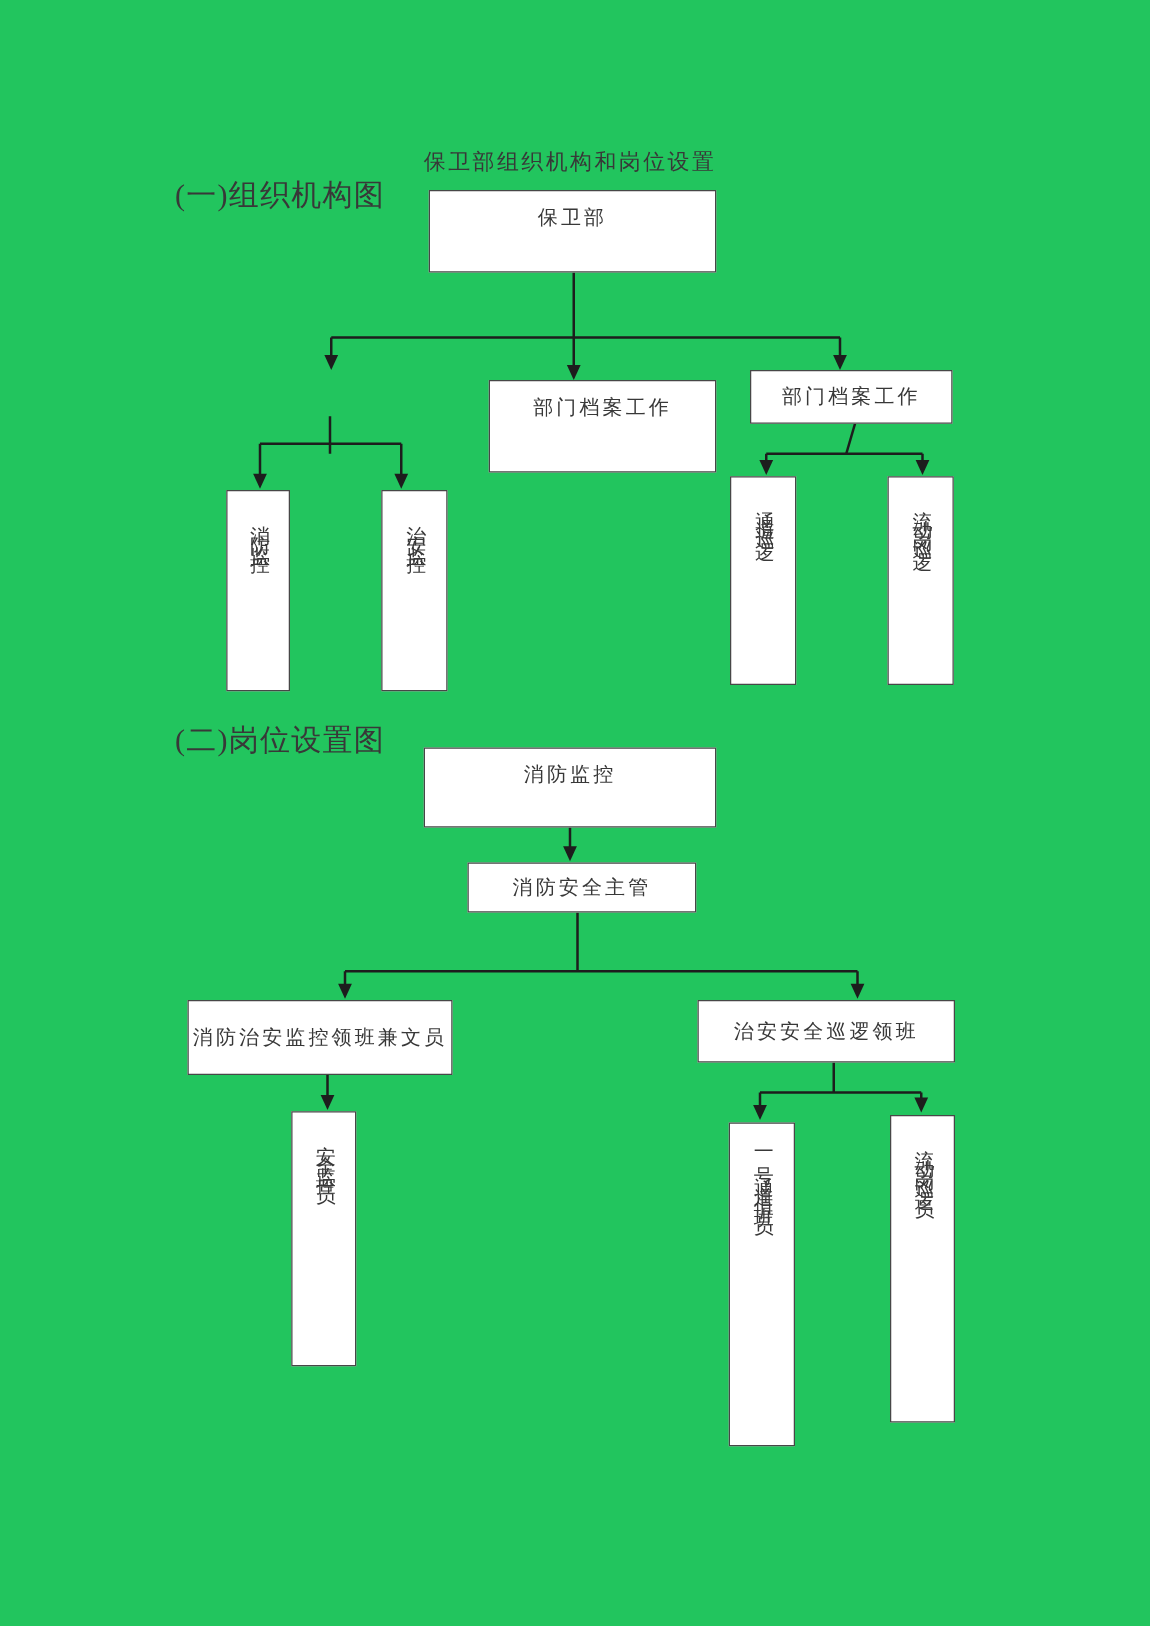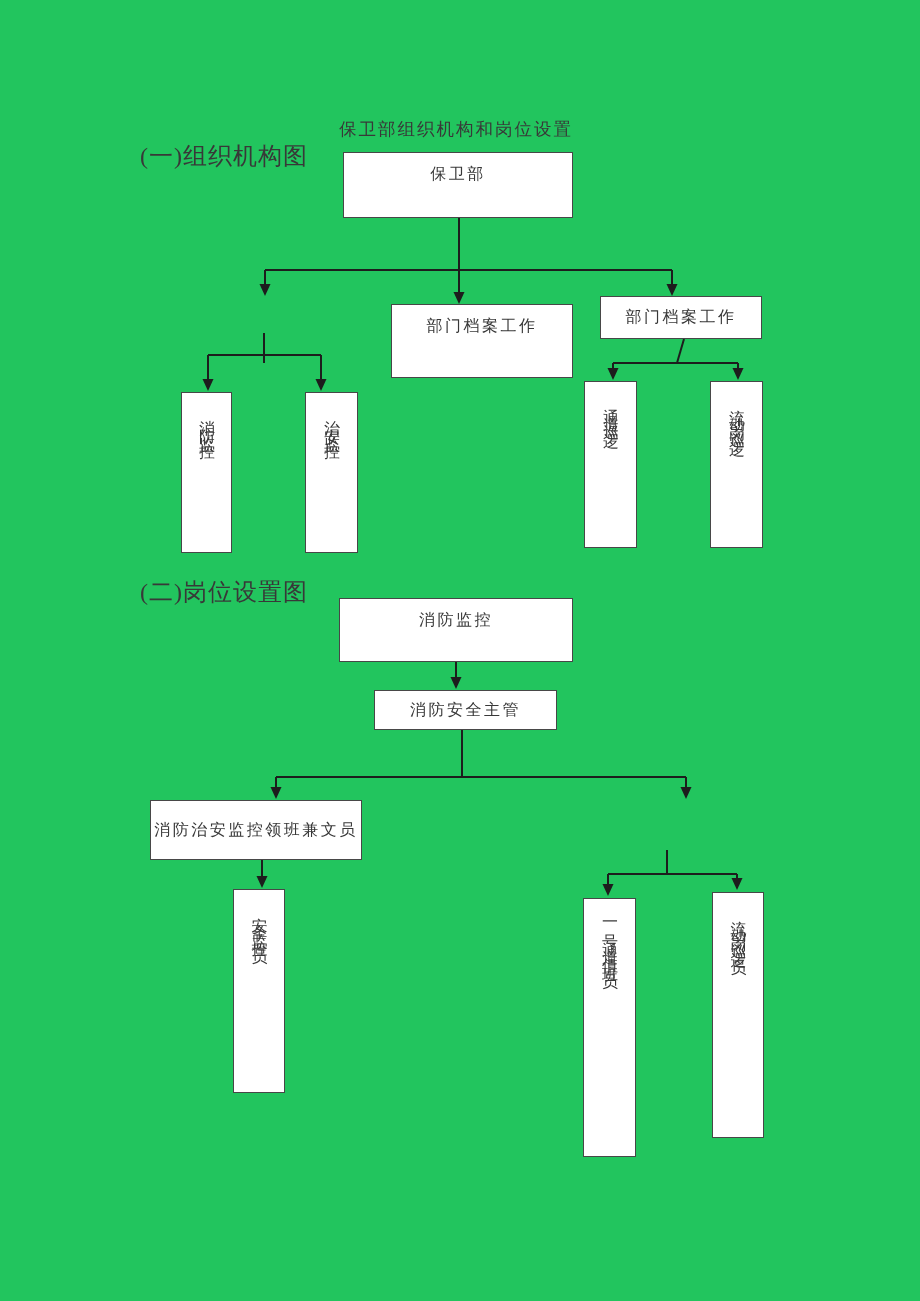--- a/index.html
+++ b/index.html
@@ -141,20 +141,23 @@
 
   <div class="hbox top-align" style="left:339px; top:598px; width:234px; height:64px;">
     <span>消防监控</span>
   </div>
   <div class="hbox mid-align" style="left:374px; top:690px; width:183px; height:40px;">
     <span>消防安全主管</span>
   </div>
   <div class="hbox mid-align" style="left:150px; top:800px; width:212px; height:60px;">
     <span>消防治安监控领班兼文员</span>
   </div>
+  <div class="hbox mid-align" style="left:558px; top:800px; width:206px; height:50px;">
+    <span>治安安全巡逻领班</span>
+  </div>
   <div class="vbox" style="left:233px; top:889px; width:52px; height:204px;">
     <span>安全监控员</span>
   </div>
   <div class="vbox" style="left:583px; top:898px; width:53px; height:259px;">
     <span>一号通道值班员</span>
   </div>
   <div class="vbox" style="left:712px; top:892px; width:52px; height:246px;">
     <span>流动岗巡逻员</span>
   </div>
 

